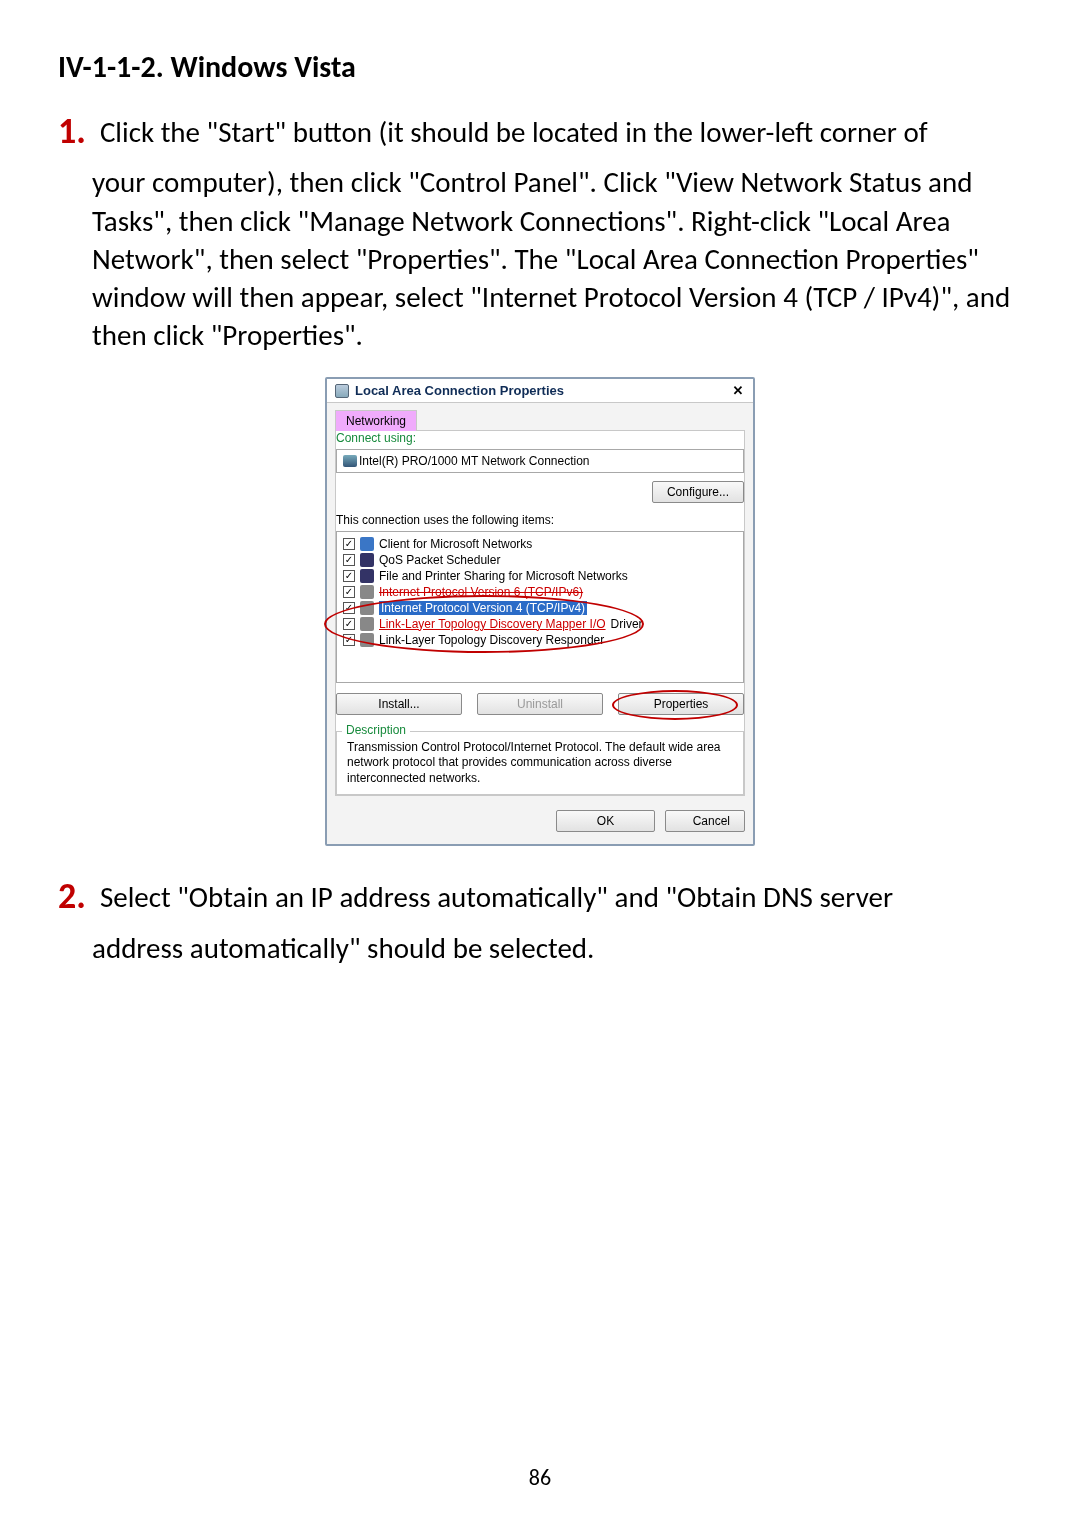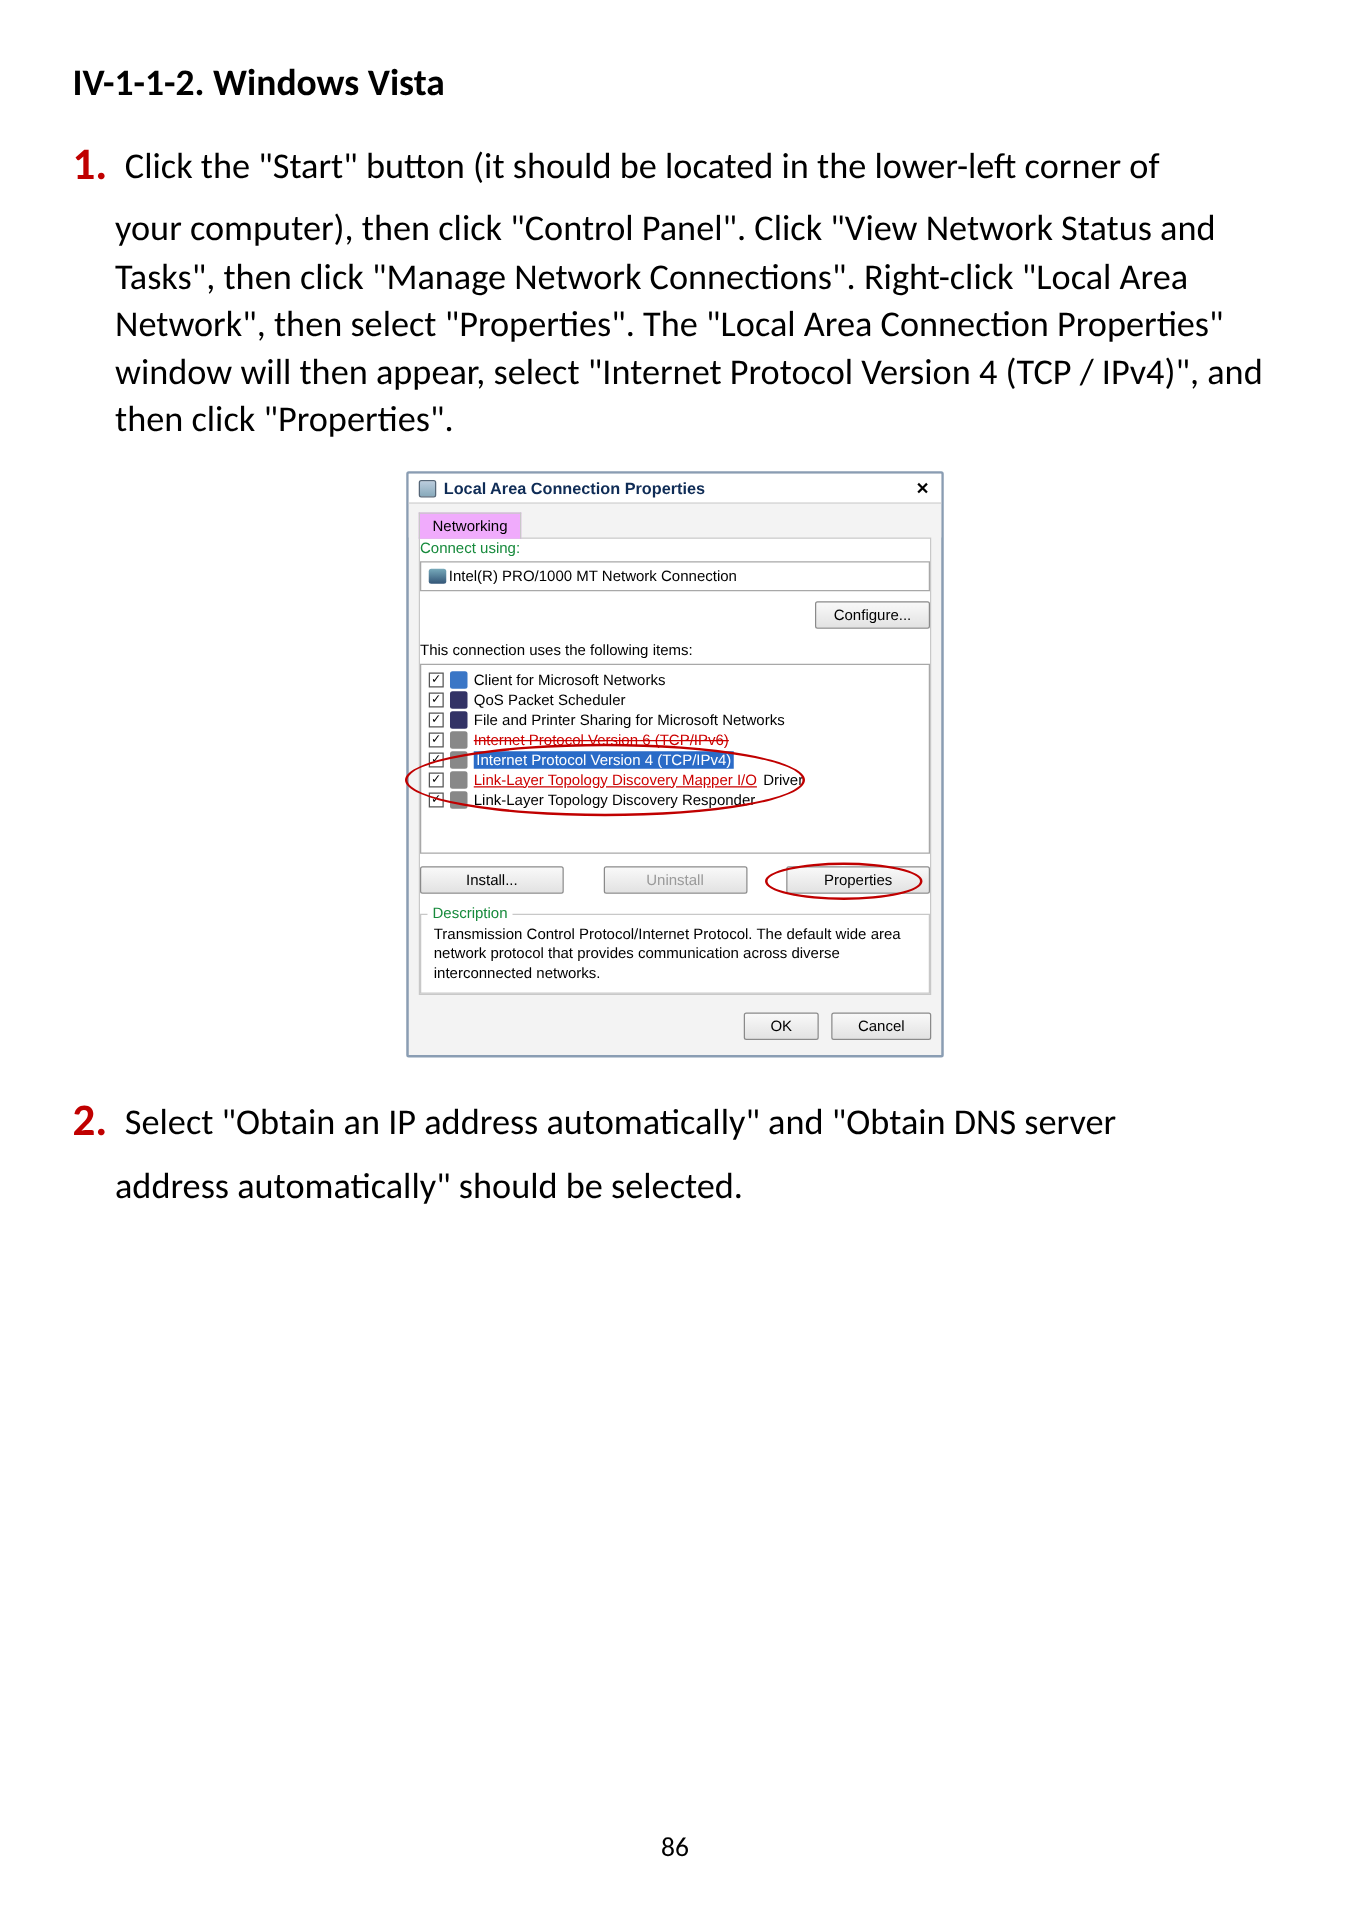--- a/index.html
+++ b/index.html
@@ -181,21 +181,21 @@
       pointer-events: none;
     }
     .list-wrap {
       position: relative;
     }
     .btn-row3 {
       display: flex;
       justify-content: space-between;
       margin-top: 10px;
     }
-    .btn-wide { width: 115px; text-align: center; }
+    .btn-wide { width: 126px; text-align: center; }
     .btn.disabled { color: #9a9a9a; }
     .desc-frame {
       border: 1px solid #c8c8c8;
       margin-top: 2px;
       padding: 8px 10px;
     }
     .desc-legend {
       position: relative;
       top: 8px;
       left: 6px;
@@ -307,22 +307,22 @@
         <button class="btn btn-wide">Properties</button>
         <span class="oval-red props-oval"></span>
       </div>
 
       <span class="desc-legend">Description</span>
       <div class="desc-frame">
         <div style="font-size:12px; line-height:1.3;">Transmission Control Protocol/Internet Protocol. The default wide area network protocol that provides communication across diverse interconnected networks.</div>
       </div>
     </div>
     <div class="ok-cancel-row">
-      <button class="btn" style="width:60px;">OK</button>
-      <button class="btn" style="width:80px;">Cancel</button>
+      <button class="btn" style="width:99px;">OK</button>
+      <button class="btn" style="width:80px;text-align:right;">Cancel</button>
     </div>
   </div>
 </div>
 
 <div class="step">
   <span class="step-num">2.</span>
   <span class="step-text">  Select "Obtain an IP address automatically" and "Obtain DNS server</span>
 </div>
 <div class="step-text-indent">address automatically" should be selected.</div>
 

